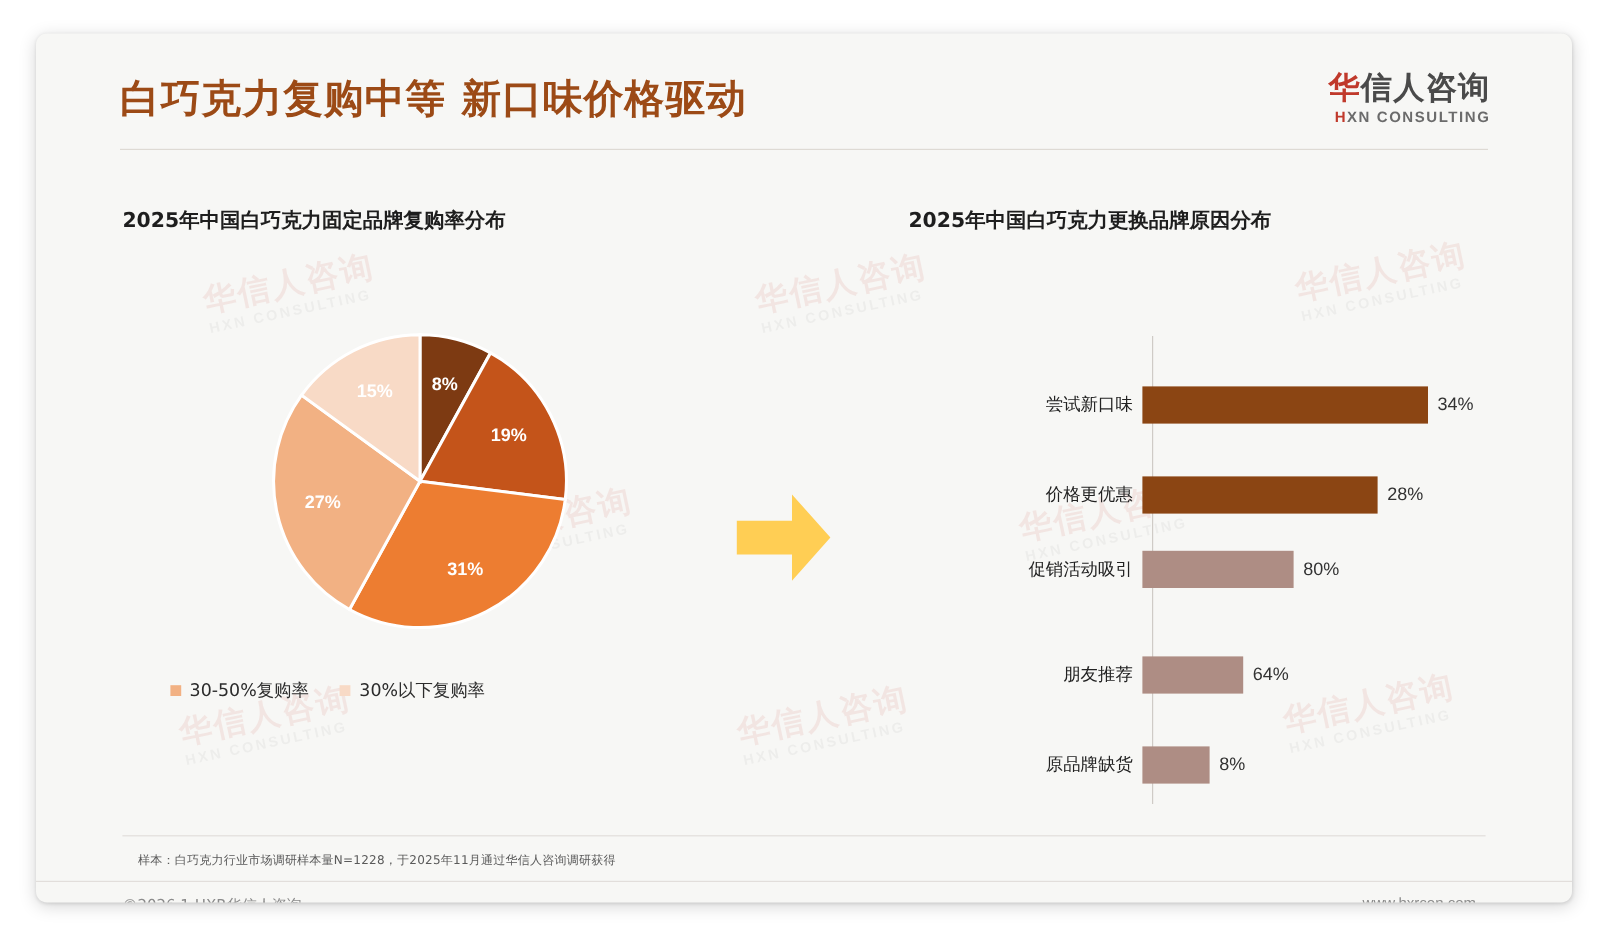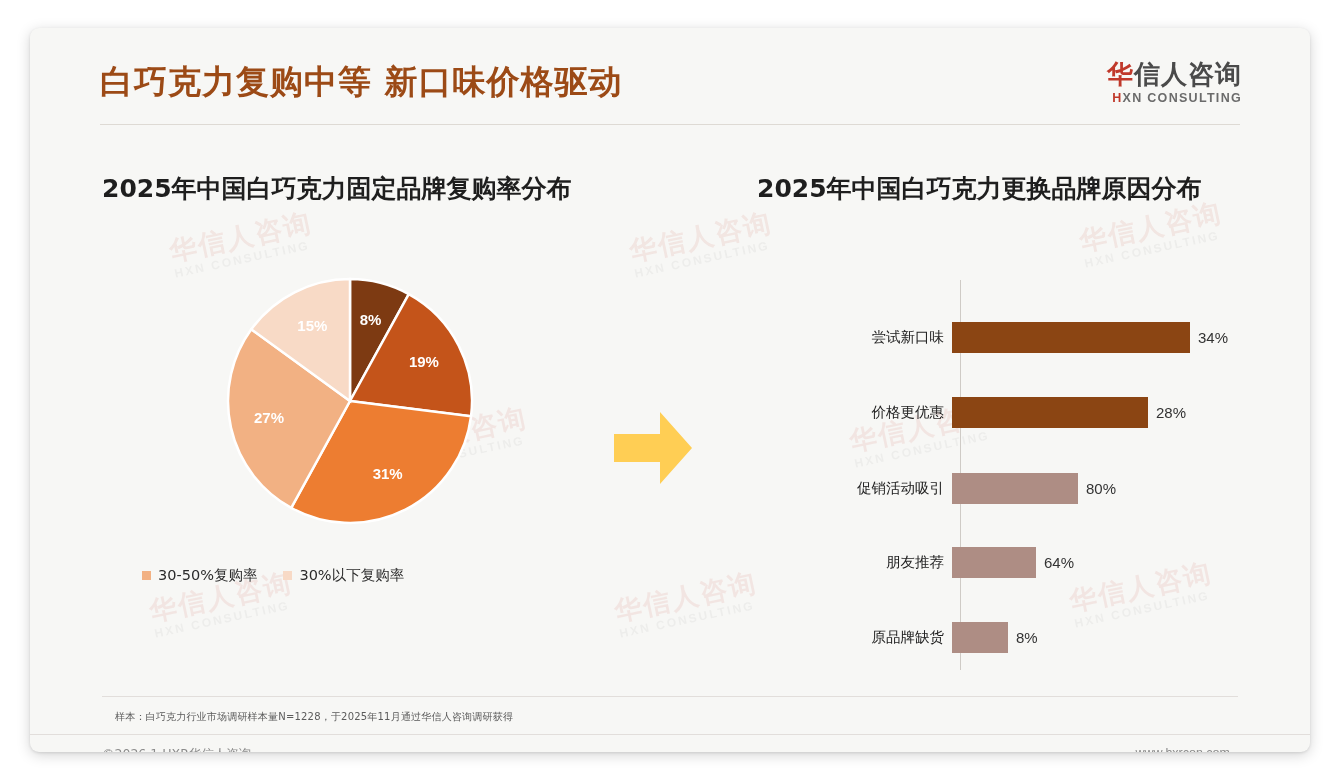--- a/index.html
+++ b/index.html
@@ -70,21 +70,21 @@
   .logo-en {
     font-size: 12.5px; font-weight: 700; letter-spacing: 1.3px;
     color: #6b6b6b; margin-top: 2px;
   }
   .logo-en .h { color: #c0392b; }
 
   
   .content { position: absolute; inset: 0; z-index: 3; }
   .panel-title {
     position: absolute;
-    font-size: 25px; font-weight: 700; color: #1e1e1e;
+    font-size: 17px; font-weight: 700; color: #1e1e1e;
     font-family: "DejaVu Sans", "Liberation Sans", sans-serif;
     white-space: nowrap;
   }
   #pie-title  { left: 72px;  top: 144px; }
   #bar-title  { left: 727px; top: 144px; }
 
   
   .pie-wrap { position: absolute; left: 195px; top: 248px; width: 250px; height: 250px; }
   .pie-svg { display: block; }
   .pie-label {
@@ -252,21 +252,21 @@
                 <div class="bar-val">34%</div>
               </div>
             </div>
             <div class="bar-row" style="top: 113px;">
               <div class="bar-cat">价格更优惠</div>
               <div class="bar-track">
                 <div class="bar-fill" style="width: 196px; background: rgb(139, 69, 19);"></div>
                 <div class="bar-val">28%</div>
               </div>
             </div>
-            <div class="bar-row" style="top: 189px; justify-content: space-between;">
+            <div class="bar-row" style="top: 175px; justify-content: space-between;">
               <div class="bar-cat">促销活动吸引</div>
               <div class="bar-track">
                 <div class="bar-fill" style="width: 126px; background: rgb(174, 141, 132);"></div>
                 <div class="bar-val">80%</div>
               </div>
             </div>
             <div class="bar-row" style="top: 263px;">
               <div class="bar-cat">朋友推荐</div>
               <div class="bar-track">
                 <div class="bar-fill" style="width: 84px; background: rgb(174, 141, 132);"></div>

